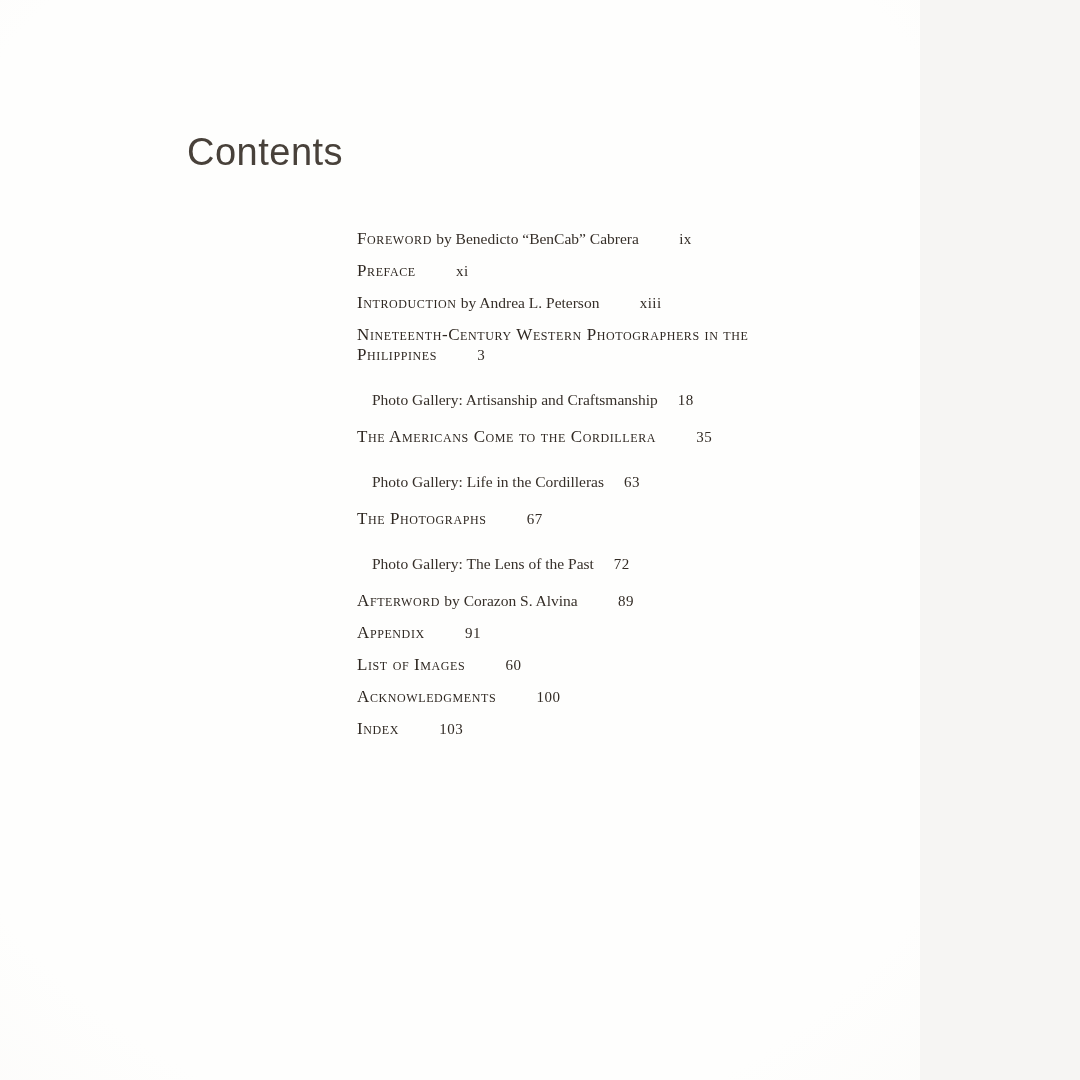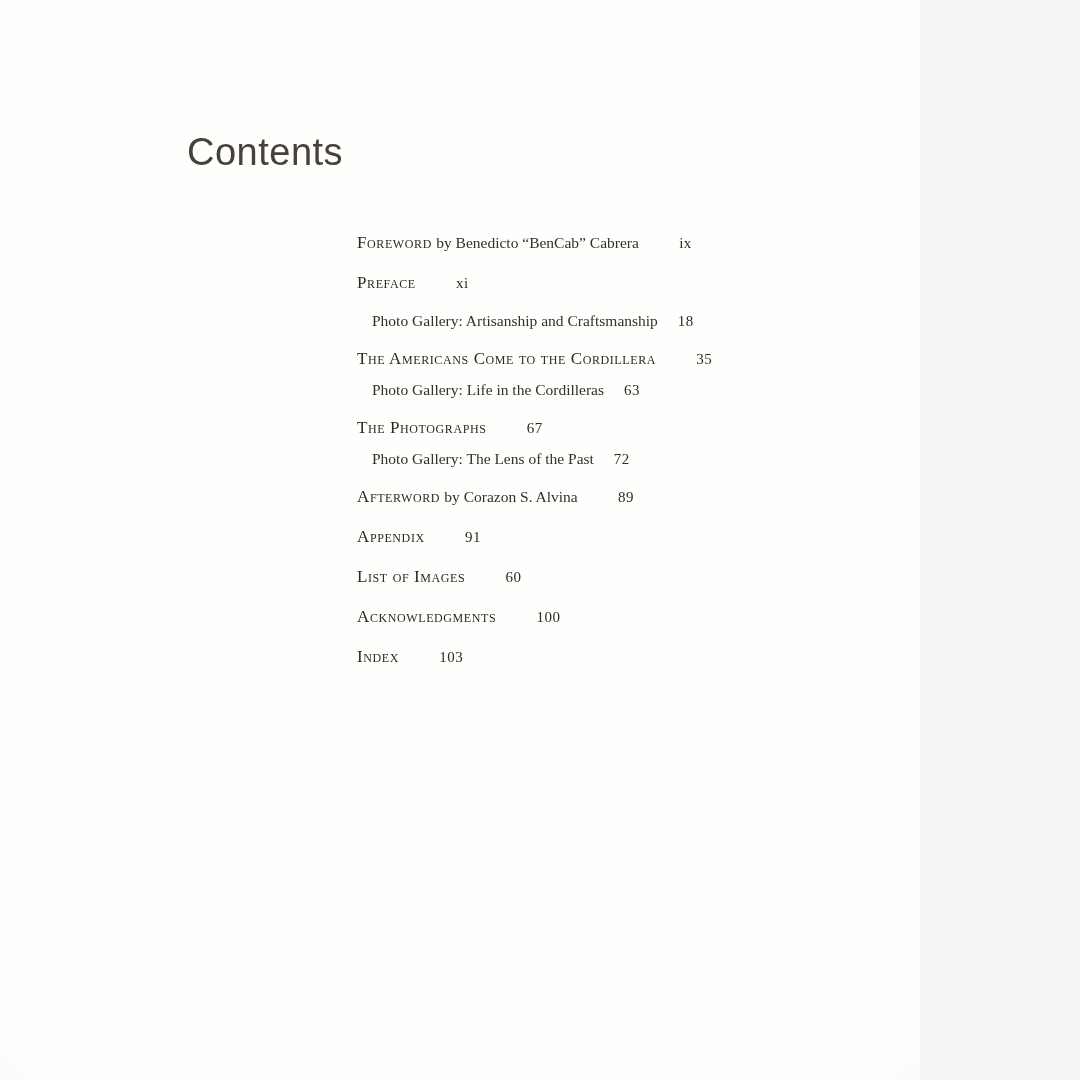--- a/index.html
+++ b/index.html
@@ -33,42 +33,42 @@
   .toc {
     position: absolute;
     left: 357px;
     top: 229px;
     width: 426px;
     color: #322b25;
   }
   .entry { margin-bottom: 12px; }
   .entry-main {
     font-size: 17px;
-    line-height: 28px;
+    line-height: 20px;
   }
   .label {
     font-variant: small-caps;
     letter-spacing: 0.6px;
     color: #2e2721;
   }
   .byline {
     font-size: 15.5px;
     color: #362f29;
   }
   .pagenum {
     margin-left: 36px;
     font-size: 15px;
     letter-spacing: 0.5px;
     color: #322b25;
   }
   .sub {
-    margin-top: 5px;
+    margin-top: 20px;
     margin-left: 15px;
     font-size: 15.5px;
-    line-height: 24px;
+    line-height: 29px;
     color: #362f29;
   }
   .sub .pagenum { margin-left: 16px; font-size: 15px; }
 </style>
 </head>
 <body>
 
 <div class="photo-page">
   <div class="book-page">
 
@@ -84,22 +84,33 @@
         </div>
       </div>
 
       <div class="entry">
         <div class="entry-main">
           <span class="label">Preface</span>
           <span class="pagenum">xi</span>
         </div>
       </div>
 
+      <div class="entry">
+        <div class="entry-main">
+          <span class="label">Introduction</span>
+          <span class="byline">by Andrea L. Peterson</span>
+          <span class="pagenum">xiii</span>
+        </div>
+      </div>
 
       <div class="entry">
+        <div class="entry-main">
+          <span class="label">Nineteenth-Century Western Photographers in the Philippines</span>
+          <span class="pagenum">3</span>
+        </div>
         <div class="sub">
           <span>Photo Gallery: Artisanship and Craftsmanship</span>
           <span class="pagenum">18</span>
         </div>
       </div>
 
       <div class="entry">
         <div class="entry-main">
           <span class="label">The Americans Come to the Cordillera</span>
           <span class="pagenum">35</span>

